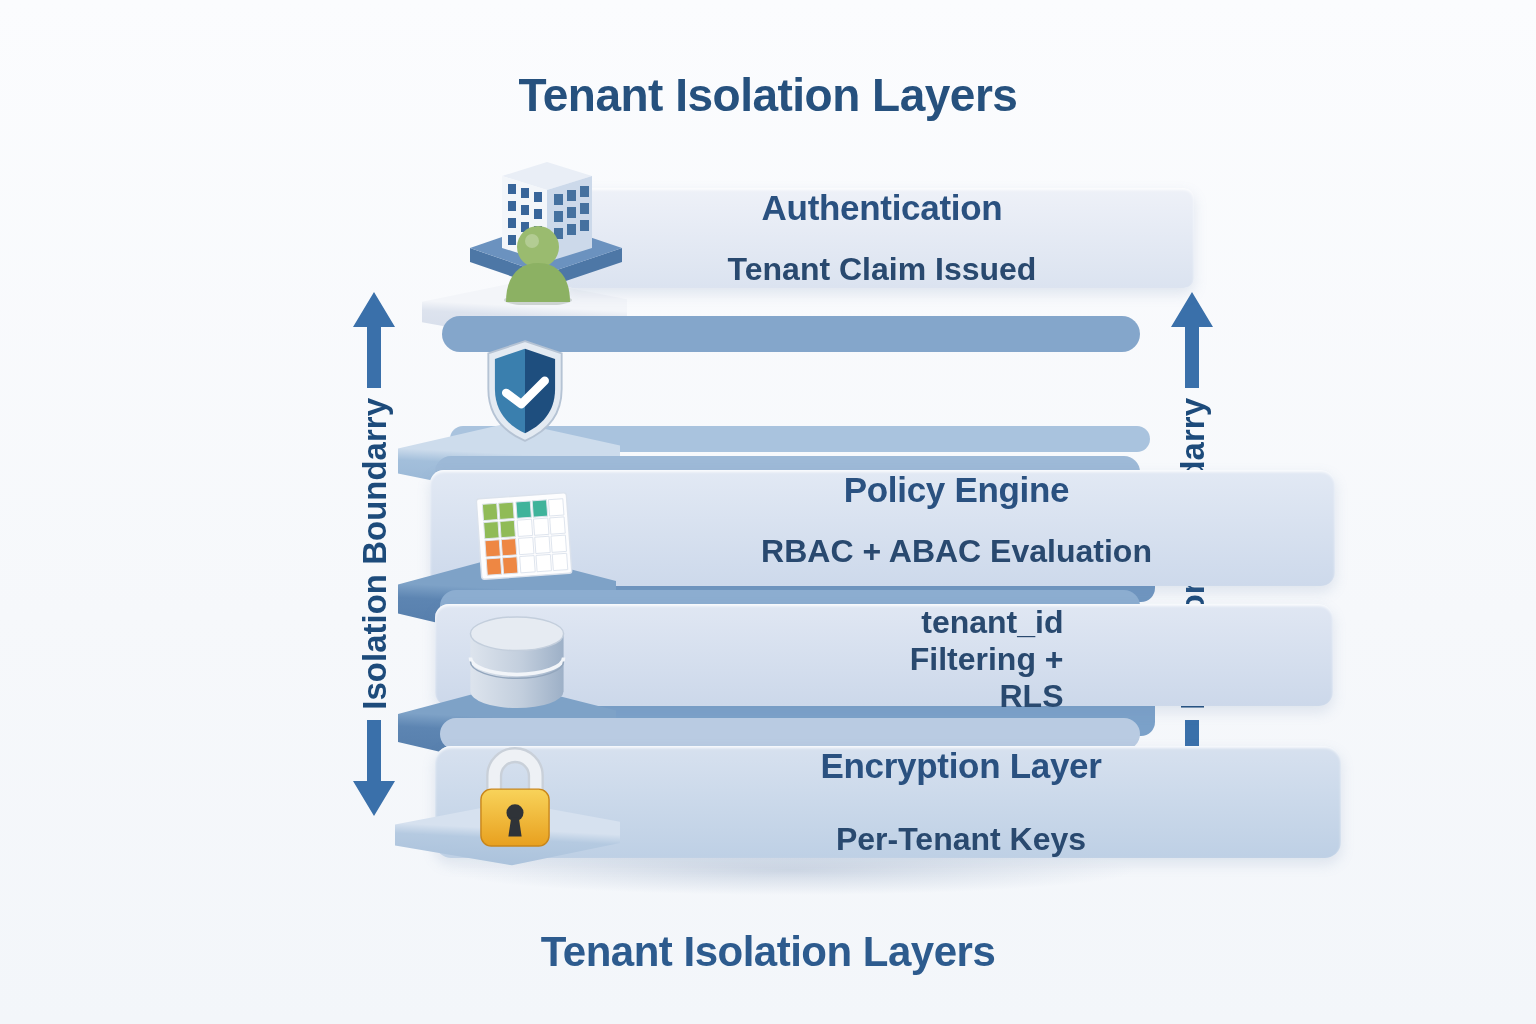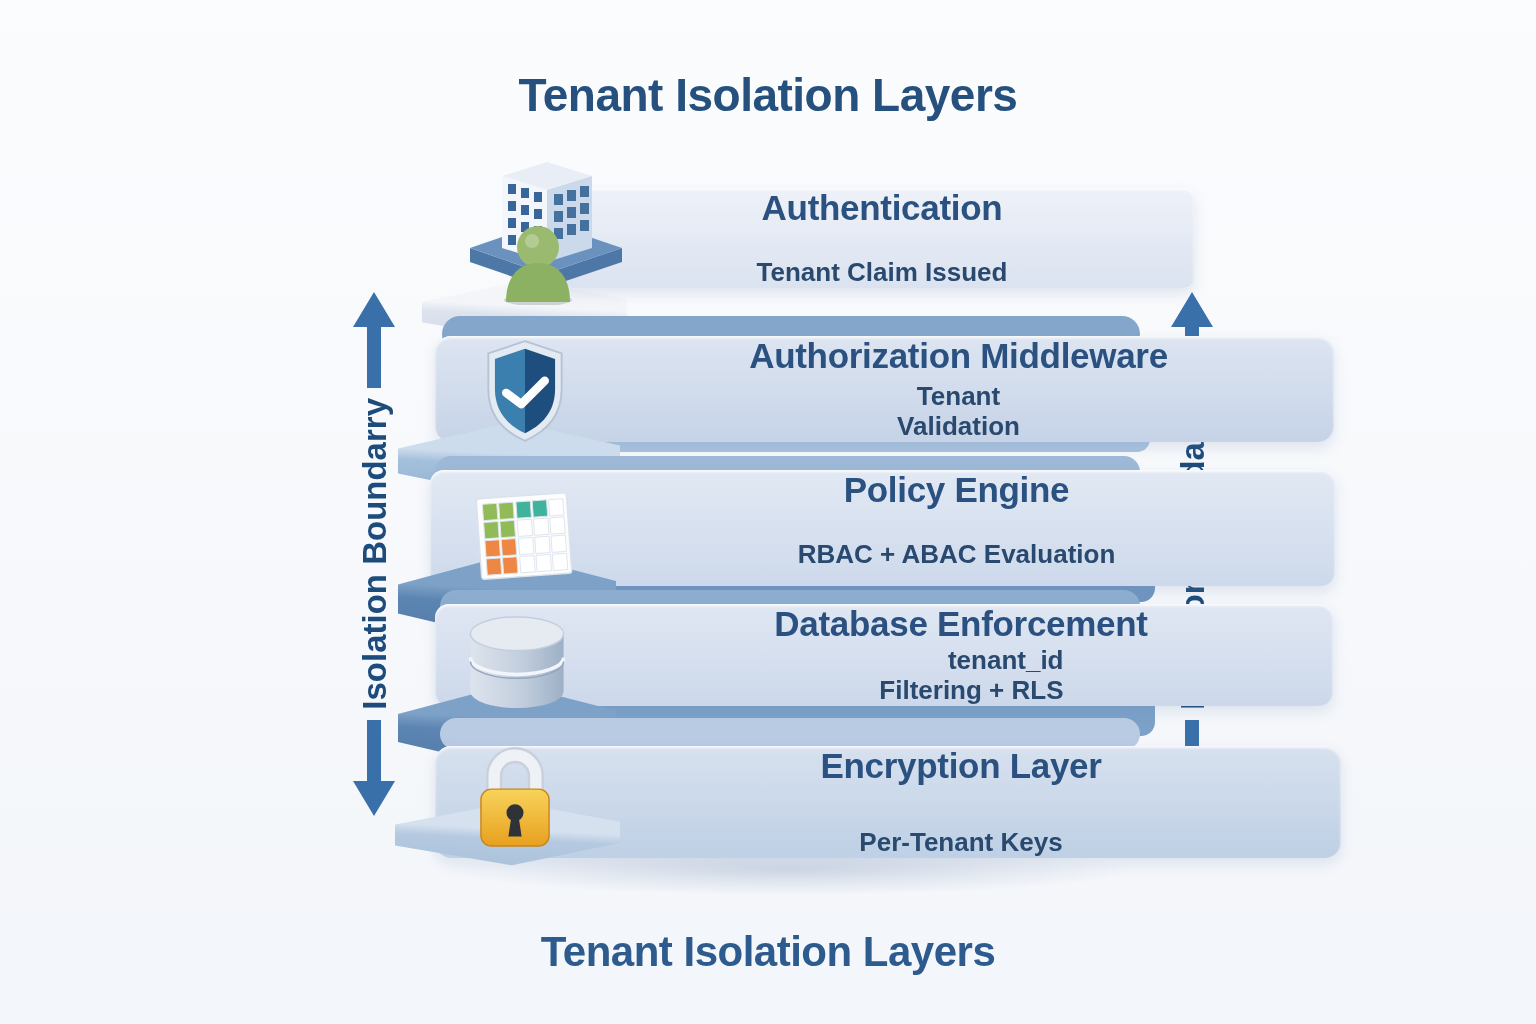--- a/index.html
+++ b/index.html
@@ -15,21 +15,21 @@
     align-items:center;justify-content:space-between;}
   .boundary .vtext{writing-mode:vertical-rl;transform:rotate(180deg);font-size:33px;font-weight:700;
     color:#1d4b7b;white-space:nowrap;line-height:1;}
   .boundary svg{display:block;flex:0 0 auto;}
   
   .layer{position:absolute;}
   .band{position:absolute;border-radius:14px;}
   .face{position:absolute;display:flex;align-items:center;justify-content:space-between;
     box-shadow:inset 0 2px 3px rgba(255,255,255,.85), 0 6px 14px rgba(110,140,175,.18);flex-direction:column;}
   .ltitle{font-size:35px;font-weight:700;color:#2a5180;white-space:nowrap;letter-spacing:-.3px;}
-  .lsub{font-size:26px;font-weight:600;color:#29496f;line-height:1.15;}
+  .lsub{font-size:32px;font-weight:600;color:#29496f;line-height:1.15;}
   .shelf{position:absolute;clip-path:polygon(0% 34%,52% 0%,100% 30%,100% 62%,52% 96%,0% 66%);}
   .icon{position:absolute;}
   .ground-shadow{position:absolute;left:430px;top:844px;width:720px;height:52px;
     background:radial-gradient(ellipse at center,rgba(120,145,180,.30) 0%,rgba(120,145,180,0) 68%);}
 </style>
 </head>
 <body>
 
 <div id="canvas">
 
@@ -98,25 +98,20 @@
       <ellipse cx="88" cy="150" rx="34" ry="6" fill="rgba(90,110,90,.25)"></ellipse>
       <circle cx="88" cy="97" r="21" fill="#9abb6f"></circle>
       <circle cx="82" cy="91" r="7" fill="rgba(255,255,255,.25)"></circle>
       <path d="M56,152 c0,-27 14,-39 32,-39 c18,0 32,12 32,39 z" fill="#8cb163"></path>
     </svg>
   </section>
 
   <section class="layer" style="left:398px;top:310px;width:762px;height:192px;">
     <div class="band" style="left:44px;top:6px;width:698px;height:36px;background:#84a6cb;border-radius:18px;"></div>
     <div class="band" style="left:52px;top:116px;width:700px;height:26px;background:#a9c3de;"></div>
-    <div class="face" style="left:37px;top:26px;width:703px;height:106px;border-radius:16px;
-      background:linear-gradient(180deg,#dde5f1,#c6d3e7);padding:0 24px 0 172px;">
-      <span class="ltitle">Authorization Middleware</span>
-      <span class="lsub" style="width:150px;text-align:center;">Tenant Validation</span>
-    </div>
     <div class="shelf" style="left:0;top:112px;width:222px;height:78px;
       background:linear-gradient(183deg,#cddcec 0%,#cddcec 42%,#a3bfdb 55%,#94b3d3 100%);"></div>
     <svg class="icon" style="left:80px;top:28px;" width="94" height="106" viewBox="0 0 100 112">
       <path d="M50,3 L89,16 V54 C89,84 71,100 50,109 C29,100 11,84 11,54 V16 Z" fill="#e3eaf2" stroke="#b5c3d4" stroke-width="2"></path>
       <path d="M50,11 L18,22 V54 C18,79 33,93 50,101 Z" fill="#3a7fae"></path>
       <path d="M50,11 L82,22 V54 C82,79 67,93 50,101 Z" fill="#1e4e7e"></path>
       <polyline points="30,58 46,70 71,45" fill="none" stroke="#ffffff" stroke-width="9" stroke-linecap="round" stroke-linejoin="round"></polyline>
     </svg>
   </section>
 
@@ -155,21 +150,20 @@
         <rect x="77" y="67" width="15" height="17" fill="#ffffff"></rect>
       </g>
     </svg>
   </section>
 
   <section class="layer" style="left:395px;top:588px;width:766px;height:194px;">
     <div class="band" style="left:45px;top:2px;width:700px;height:34px;background:#8cadd0;border-radius:16px;"></div>
     <div class="band" style="left:48px;top:102px;width:712px;height:46px;background:#7ba1c9;"></div>
     <div class="face" style="left:40px;top:16px;width:700px;height:102px;border-radius:14px;
       background:linear-gradient(180deg,#e0e7f3,#ccd8ea);padding:0 22px 0 176px;">
-      <span class="ltitle">Database Enforcement</span>
       <span class="lsub" style="width:205px;text-align:right;">tenant_id Filtering + RLS</span>
     </div>
     <div class="shelf" style="left:3px;top:96px;width:218px;height:88px;
       background:linear-gradient(183deg,#7ea2c7 0%,#7ea2c7 40%,#5d85b2 54%,#527aa8 100%);"></div>
     <svg class="icon" style="left:62px;top:18px;" width="120" height="114" viewBox="0 0 120 115">
       <defs>
         <linearGradient id="dbBody" x1="0" y1="0" x2="1" y2="0">
           <stop offset="0" stop-color="#dde4ed"></stop>
             <stop offset=".55" stop-color="#c2cedd"></stop>
             <stop offset="1" stop-color="#9db0c7"></stop>

